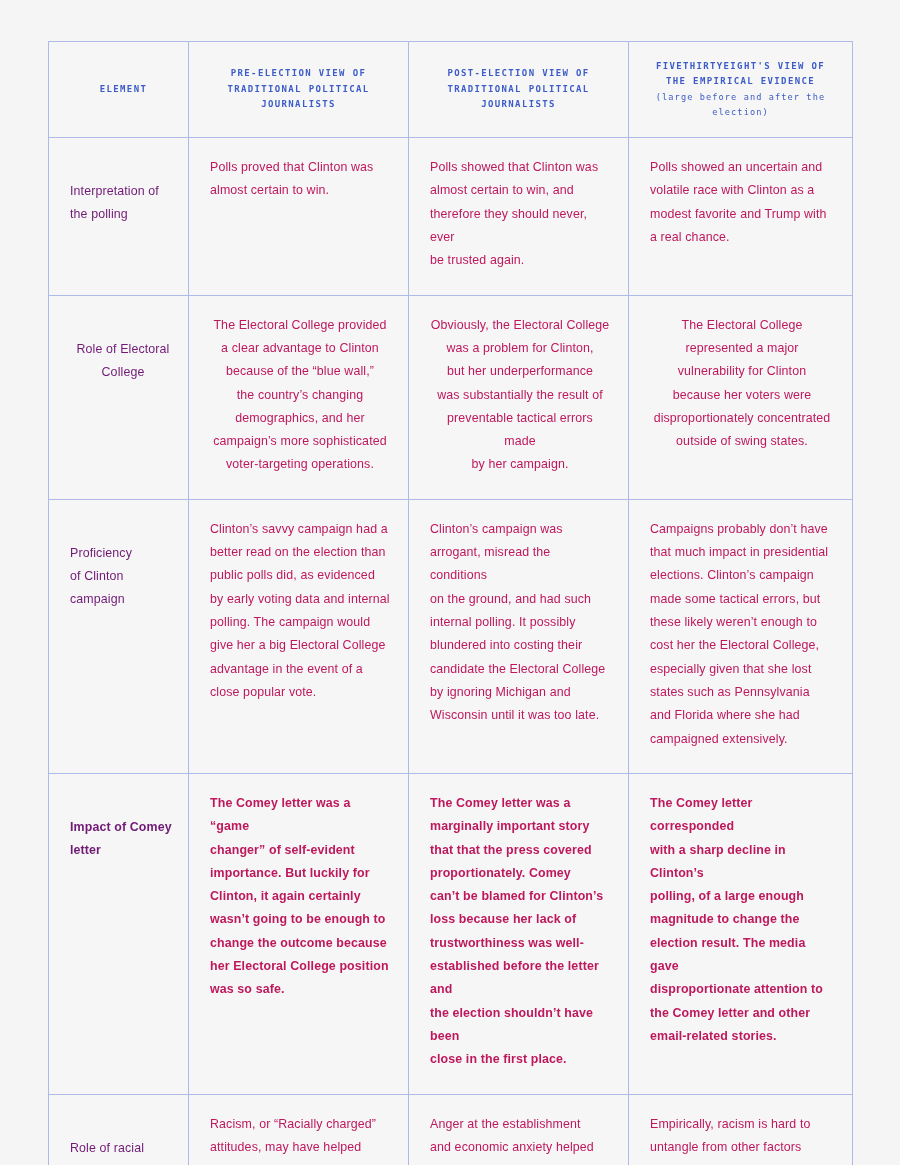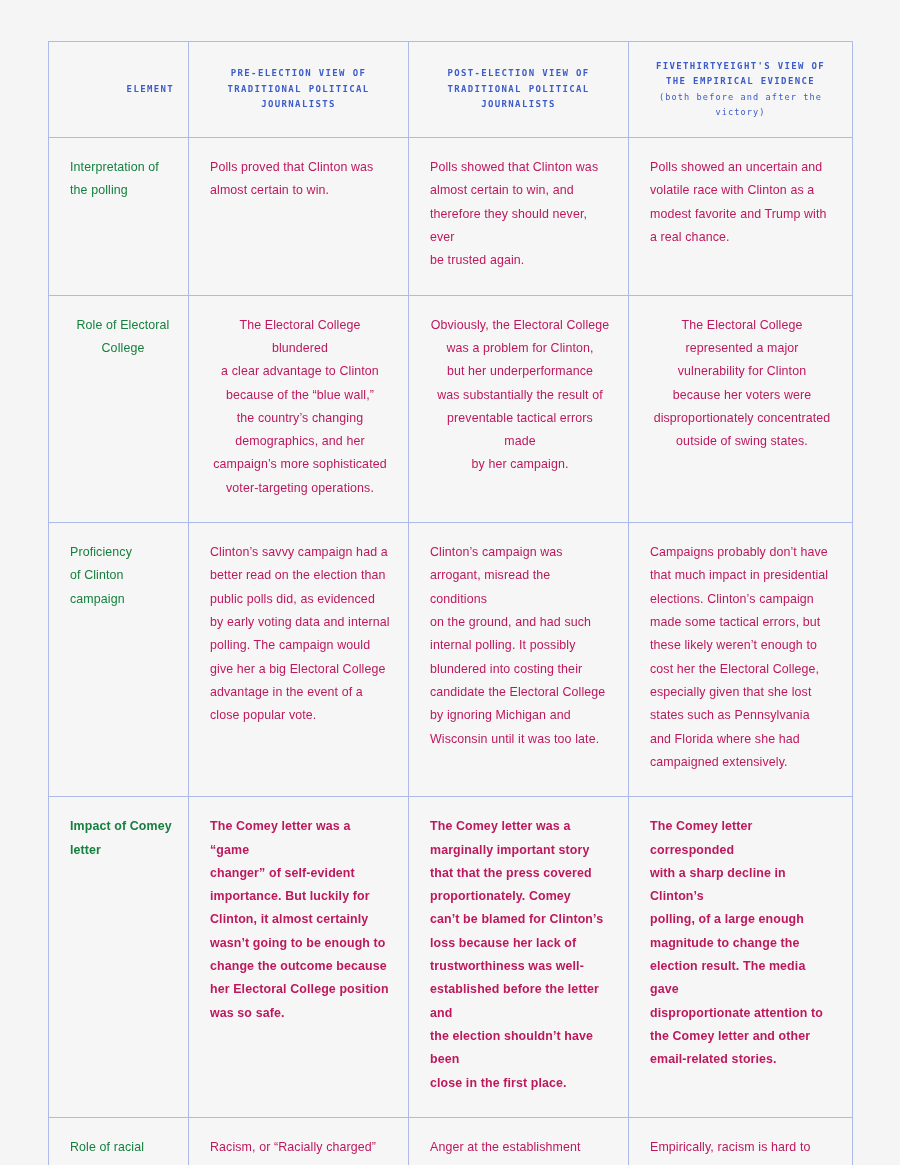--- a/index.html
+++ b/index.html
@@ -53,21 +53,21 @@
     font-family: "DejaVu Sans Mono", "Liberation Mono", monospace;
     color: #3c5cc8;
     font-size: 9px;
     font-weight: bold;
     letter-spacing: 1.35px;
     line-height: 1.75;
     text-align: center;
     text-transform: uppercase;
   }
   .hdr.left {
-    text-align: right;
+    text-align: center;
     padding-left: 10px;
   }
   .hdr .sub {
     display: block;
     font-size: 8.6px;
     font-weight: normal;
     letter-spacing: 1.1px;
     text-transform: none;
   }
   tbody td {
@@ -78,21 +78,22 @@
     padding: 18px 12px 22px 21px;
   }
   .cell-text {
     color: #be185d;
     font-size: 12.4px;
     line-height: 1.88;
     letter-spacing: 0.01em;
     white-space: pre-wrap;
   }
   tbody tr td:first-child .cell-text {
-    color: #15803d;
+    color: #701a75;
+    margin-top: 24px;
   }
   
   tr.r0 td { height: 100px; }
   tr.r1 td { height: 155px; text-align: center; }
   tr.r2 td { height: 224px; }
   tr.r3 td { height: 212px; font-weight: bold; }
   tr.r4 td { height: 196px; }
 </style>
 </head>
 <body>
@@ -113,21 +114,21 @@
           </th>
           <th>
             <div class="hdr">PRE-ELECTION VIEW OF TRADITIONAL POLITICAL JOURNALISTS</div>
           </th>
           <th>
             <div class="hdr">POST-ELECTION VIEW OF TRADITIONAL POLITICAL JOURNALISTS</div>
           </th>
           <th>
             <div class="hdr">
               <span>FIVETHIRTYEIGHT'S VIEW OF THE EMPIRICAL EVIDENCE</span>
-              <span class="sub">(both before and after the victory)</span>
+              <span class="sub">(large before and after the election)</span>
             </div>
           </th>
         </tr>
       </thead>
       <tbody>
         <tr class="r0">
           <td class="label-cell">
               <div class="cell-text">Interpretation of
 the polling</div>
             </td>
@@ -147,21 +148,21 @@
 modest favorite and Trump with
 a real chance.</div>
             </td>
         </tr>
         <tr class="r1">
           <td class="label-cell">
               <div class="cell-text">Role of Electoral
 College</div>
             </td>
           <td>
-              <div class="cell-text">The Electoral College blundered
+              <div class="cell-text">The Electoral College provided
 a clear advantage to Clinton
 because of the “blue wall,”
 the country’s changing
 demographics, and her
 campaign’s more sophisticated
 voter-targeting operations.</div>
             </td>
           <td>
               <div class="cell-text">Obviously, the Electoral College
 was a problem for Clinton,
@@ -220,21 +221,21 @@
         </tr>
         <tr class="r3">
           <td class="label-cell">
               <div class="cell-text">Impact of Comey
 letter</div>
             </td>
           <td>
               <div class="cell-text">The Comey letter was a “game
 changer” of self-evident
 importance. But luckily for
-Clinton, it almost certainly
+Clinton, it again certainly
 wasn’t going to be enough to
 change the outcome because
 her Electoral College position
 was so safe.</div>
             </td>
           <td>
               <div class="cell-text">The Comey letter was a
 marginally important story
 that that the press covered
 proportionately. Comey

